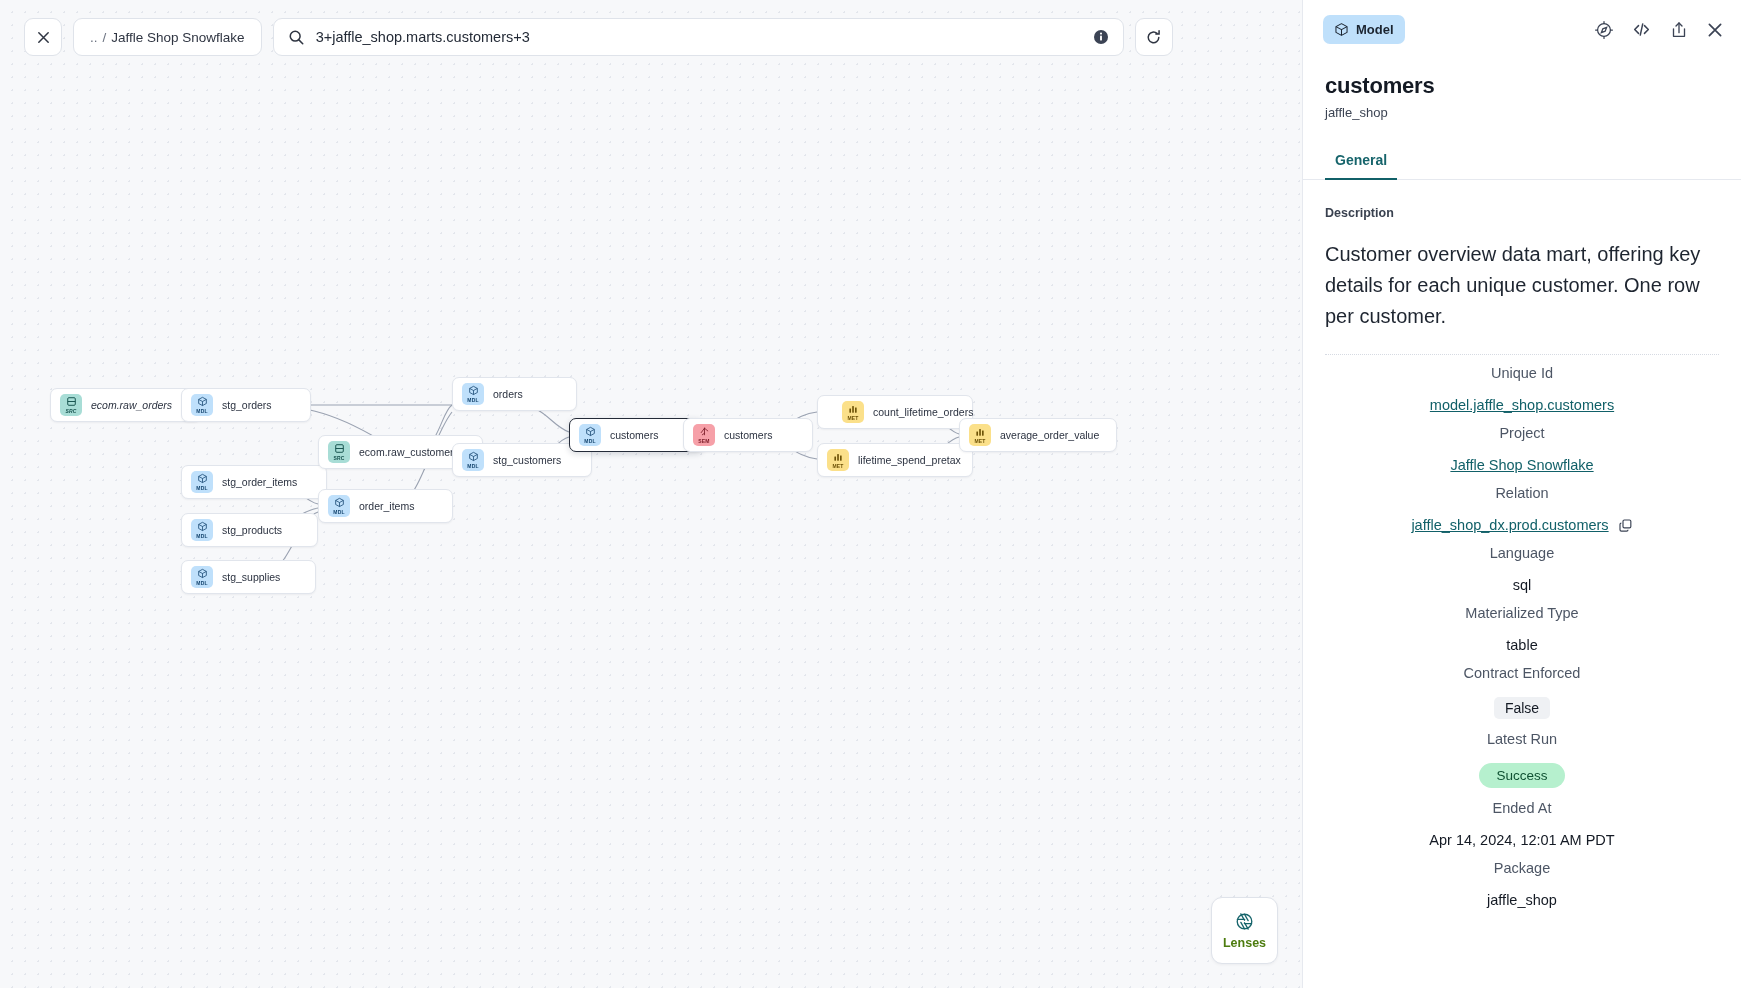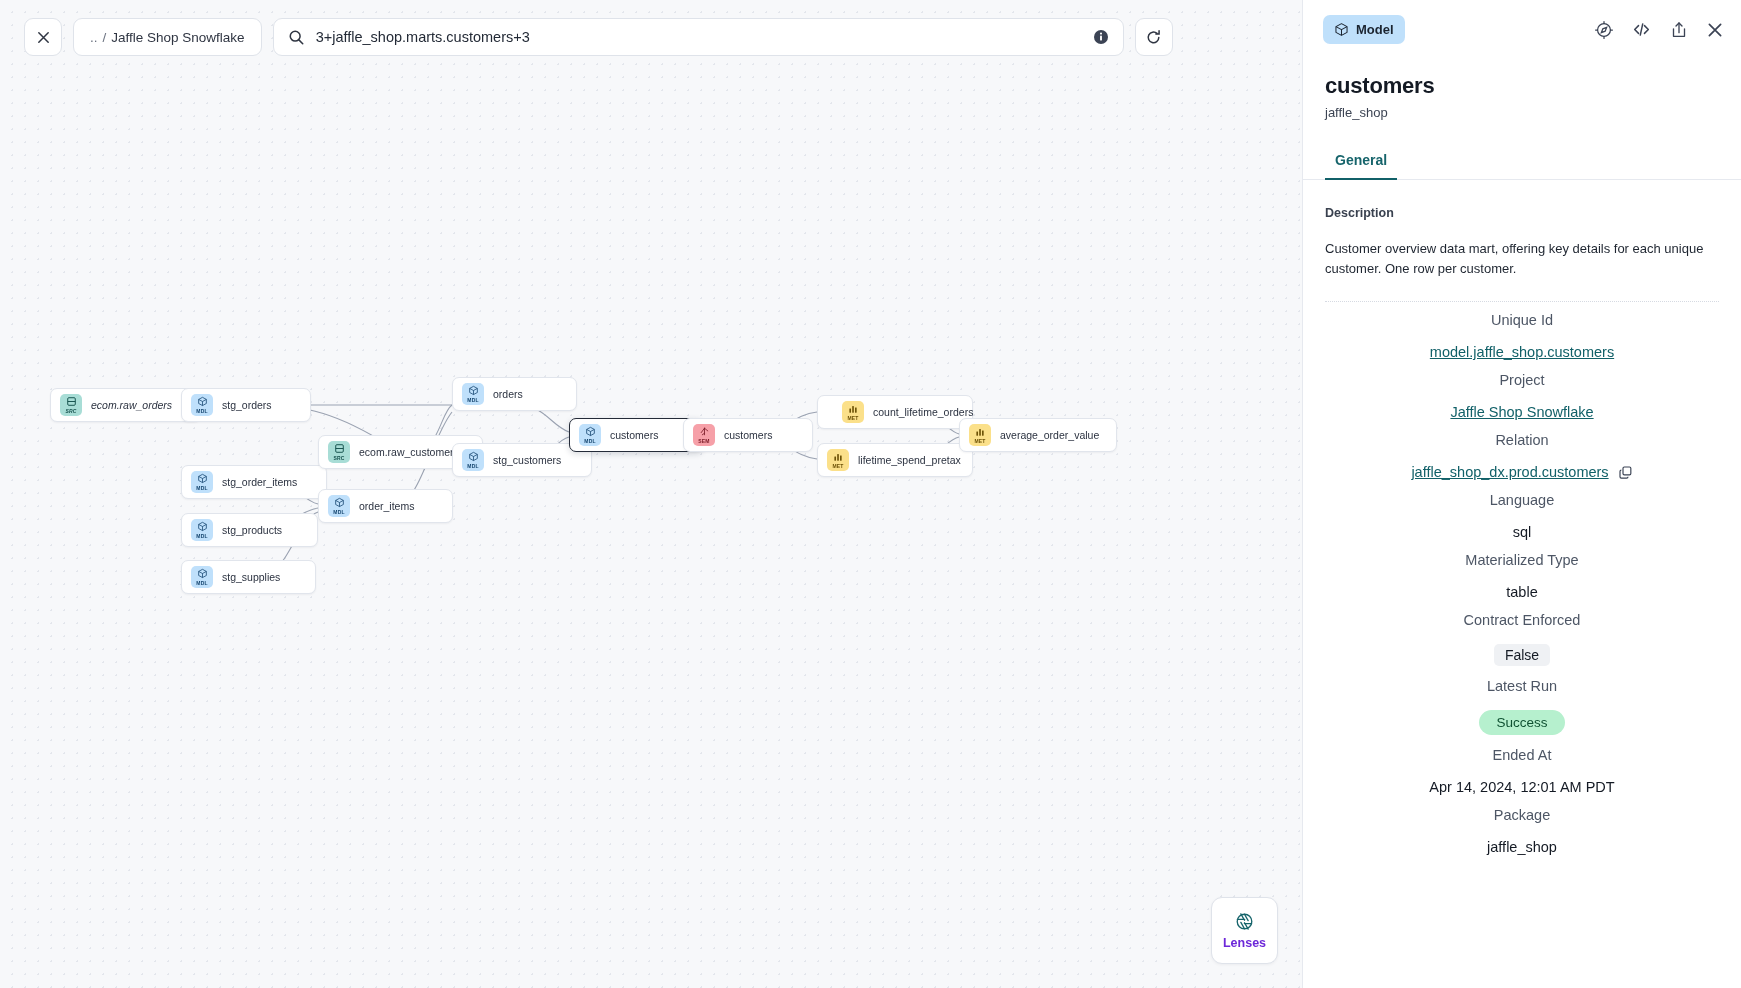--- a/index.html
+++ b/index.html
@@ -63,21 +63,21 @@
   .badge.sem { background: #f6a0a8; color: #7a1b27; }
   .badge.met { background: #fbe08a; color: #6d5207; }
 
   
   .lenses {
     position: absolute; right: 24px; bottom: 24px; width: 67px; height: 67px;
     background: #fff; border: 1px solid #dfe3ea; border-radius: 11px;
     display: flex; flex-direction: column; align-items: center; justify-content: center;
     gap: 5px; cursor: pointer; box-shadow: 0 1px 3px rgba(20,28,48,.05);
   }
-  .lenses .lab { font-size: 12.5px; color: #6d28d9; font-weight: 600; }
+  .lenses .lab { font-size: 12.5px; color: #4d7c0f; font-weight: 600; }
 
   
   .panel { width: 439px; height: 988px; background: #fff; border-left: 1px solid #e6e9ef;
            display: flex; flex-direction: column; flex: none; }
   .panel-head { height: 59px; display: flex; align-items: center; padding: 0 17px 0 20px; gap: 10px; }
   .chip {
     background: #bfe0fb; color: #1b2430; border-radius: 7px; height: 29px;
     display: flex; align-items: center; gap: 7px; padding: 0 11px;
     font-family: Liberation Sans, sans-serif; font-size: 13px; font-weight: 600; cursor: pointer;
   }
@@ -87,21 +87,21 @@
   .panel-title { padding: 14px 22px 0 22px; }
   .panel-title h1 { font-size: 22px; font-weight: 700; color: #141a24; letter-spacing: -.2px; }
   .panel-title .sub { font-size: 13px; color: #3c4453; margin-top: 6px; }
 
   .tabs { margin-top: 24px; padding: 0 22px; border-bottom: 1px solid #e6e9ef; display: flex; }
   .tab { font-size: 14px; font-weight: 600; color: #16646b; padding: 8px 10px 10px 10px;
          border-bottom: 2.5px solid #116068; margin-bottom: -1px; cursor: pointer; }
 
   .panel-body { padding: 26px 22px 0 22px; overflow: hidden; }
   .sec-label { font-size: 12.5px; font-weight: 700; color: #39414f; }
-  .desc { font-size: 13px; color: #1e2530; line-height: 1.55; margin-top: 19px; }
+  .desc { font-size: 20px; color: #1e2530; line-height: 1.55; margin-top: 19px; }
   .divider { border-top: 1px dotted #d6dae2; margin: 22px 0 4px 0; }
 
   .row { display: flex; align-items: center; justify-content: space-between;
          min-height: 33px; padding: 6px 0; gap: 16px; flex-direction: column; }
   .row .k { font-size: 14.5px; color: #4d5665; white-space: nowrap; }
   .row .v { font-size: 14.5px; color: #141a24; text-align: right; }
   .row .v.link { color: #116068; text-decoration: underline; cursor: pointer; }
   .v-wrap { display: flex; align-items: center; gap: 9px; }
   .pill-gray { background: #eff1f4; border-radius: 5px; padding: 3px 11px; font-size: 14px; color: #141a24; }
   .pill-green { background: #b6f0ce; border-radius: 13px; padding: 5px 17px; font-size: 13.5px;

